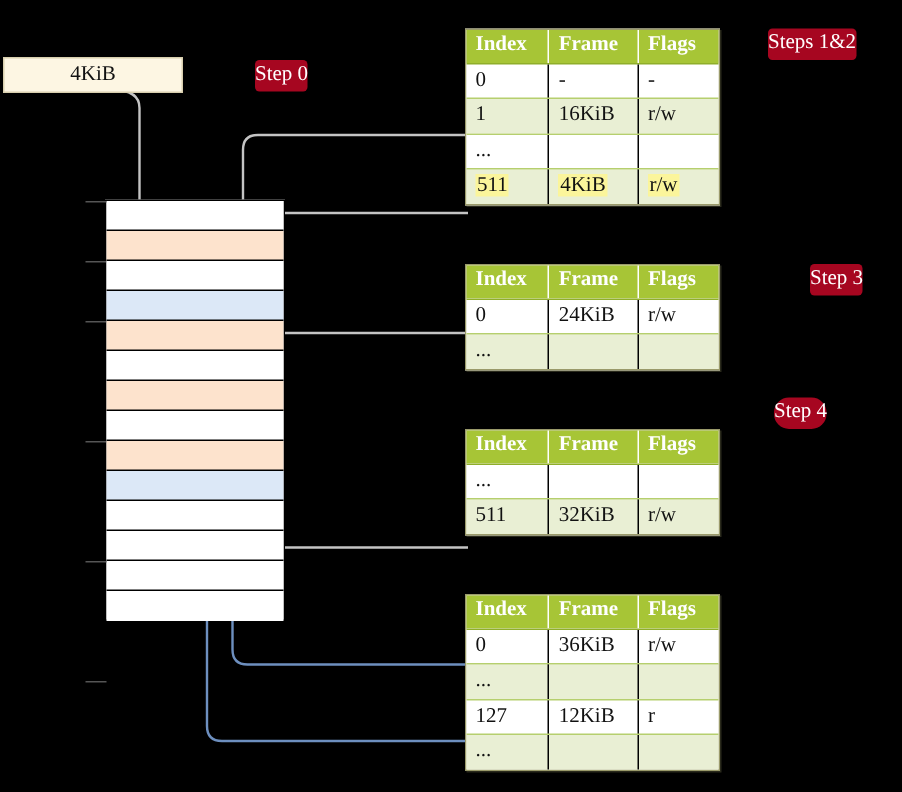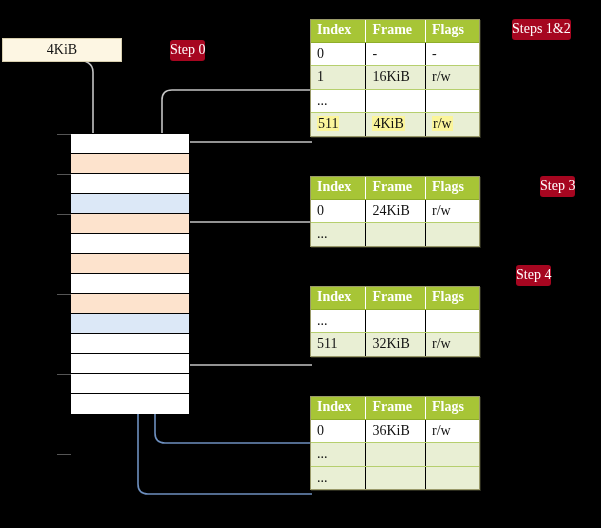--- a/index.html
+++ b/index.html
@@ -24,21 +24,21 @@
   
   .pill{
     position:absolute;background:#a60620;color:#ffffff;
     border-radius:3px;padding:2px 0 3px;
     font-size:14px;line-height:1.15;white-space:nowrap;
     box-shadow:0 1px 0 rgba(0,0,0,.4);
   }
   .pill.s0{left:170px;top:40px;}
   .pill.s12{left:512px;top:19px;}
   .pill.s3{left:540px;top:158px;margin-top:18px;}
-  .pill.s4{left:516px;top:265px;}
+  .pill.s4{left:516px;top:265px;border-radius:10px;}
 
   
   .memcol{
     position:absolute;left:70px;top:133px;width:120px;height:281px;
     border:1px solid #000;box-sizing:border-box;background:#fff;
   }
   .memrow{
     height:20px;box-sizing:border-box;
     border-bottom:1px solid #000;background:#fff;
   }
@@ -250,20 +250,25 @@
           <tr class="white">
             <td class="col-index">0</td>
             <td class="col-frame">36KiB</td>
             <td class="col-flags">r/w</td>
           </tr>
           <tr class="alt">
             <td class="col-index">...</td>
             <td class="col-frame"></td>
             <td class="col-flags"></td>
           </tr>
+          <tr class="white">
+            <td class="col-index">127</td>
+            <td class="col-frame">12KiB</td>
+            <td class="col-flags">r</td>
+          </tr>
           <tr class="alt">
             <td class="col-index">...</td>
             <td class="col-frame"></td>
             <td class="col-flags"></td>
           </tr>
         </tbody>
       </table>
     </div>
 
 </div>

